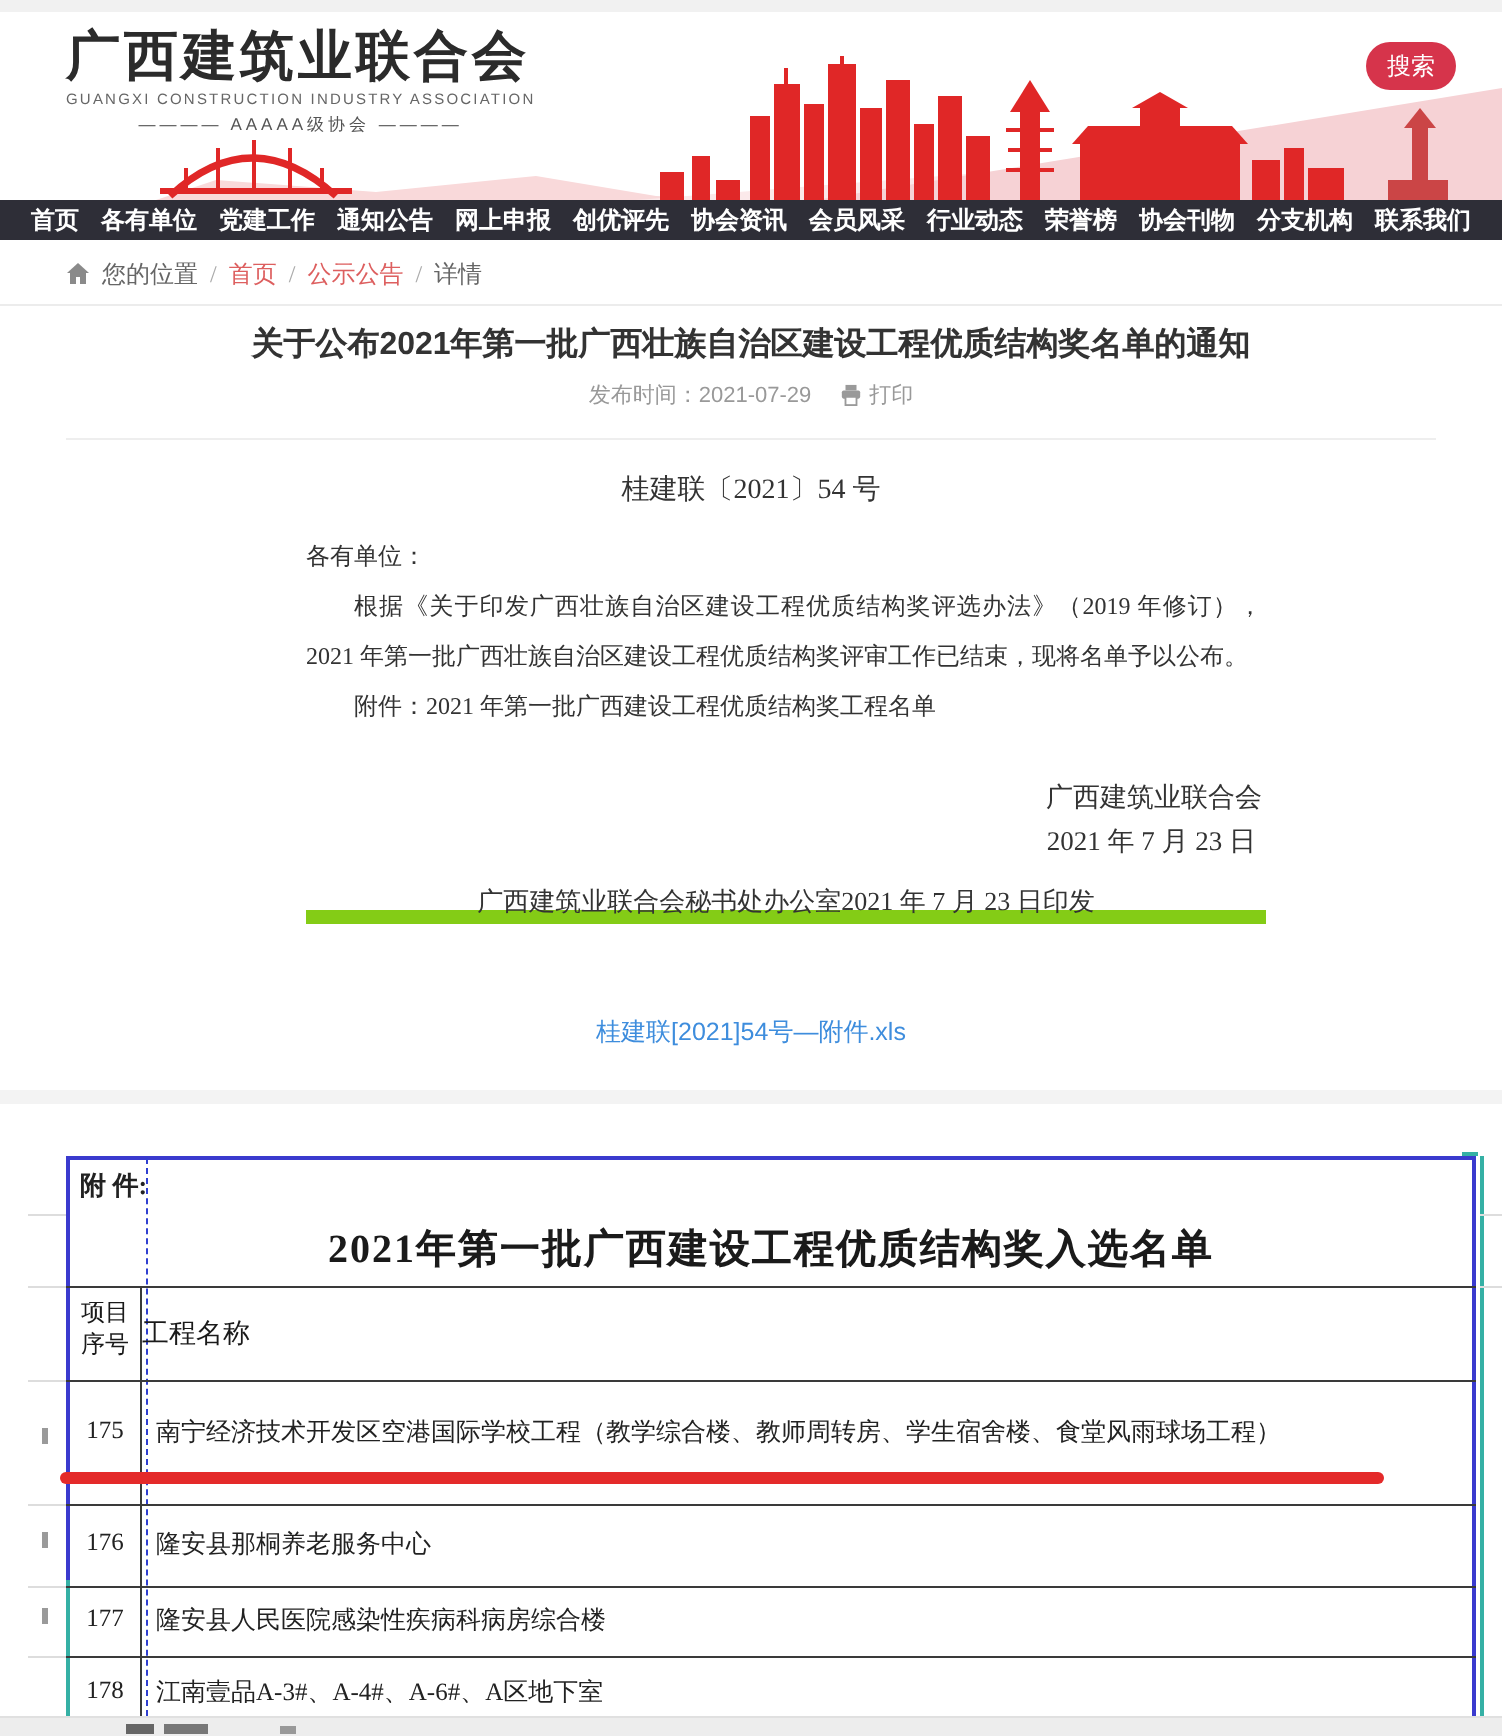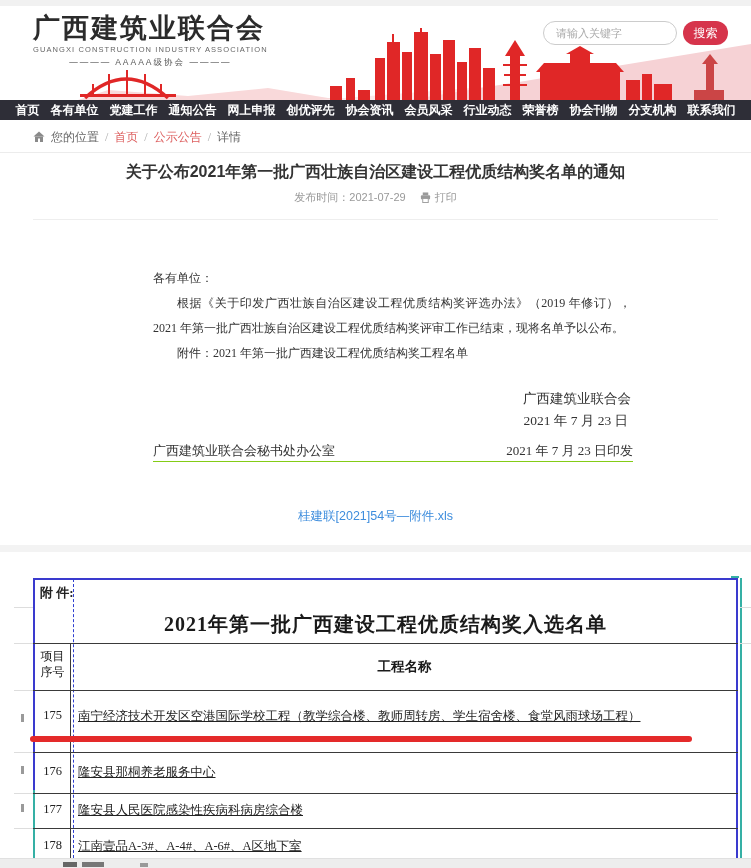--- a/index.html
+++ b/index.html
@@ -56,38 +56,38 @@
 
   .serif { font-family:"Liberation Serif","DejaVu Serif",serif; }
   .doc-number { left:0; top:236px; width:751px; text-align:center; font-size:14px; color:#333; }
   .doc-body { left:153px; top:266px; width:478px; font-size:12px; line-height:25px; color:#333; text-align:justify; }
   .doc-body p.indent { text-indent:2em; }
   .sign-name { left:153px; top:390px; width:478px; text-align:right; font-size:13.5px; }
   .sign-date { left:170px; top:412px; width:478px; text-align:right; font-size:13.5px; padding-right:20px; }
 
   .cc-block { left:153px; top:440px; width:480px; font-size:13px; color:#333; }
   .cc-line1 { height:22px; line-height:22px; border-bottom:1px solid #555; }
-  .cc-line2 { height:22px; line-height:22px; border-bottom:1px solid #84cc16; display:flex; justify-content:space-between; }
+  .cc-line2 { height:22px; line-height:22px; border-bottom:7px solid #84cc16; display:flex; justify-content:center; }
 
   .attachment { left:0; top:508px; width:751px; text-align:center; font-size:12.5px; }
   .attachment a { color:var(--link-blue,#3e8ddd); text-decoration:none; cursor:pointer;margin-top:20px; }
 
   .card-gap { left:0; top:545px; width:751px; height:7px; background:#f3f3f3; }
 
   
   .xl-border { left:33px; top:578px; width:705px; height:290px; border:2px solid var(--table-blue,#3a3ace); }
   .xl-dashed { left:73px; top:579px; width:0; height:279px; border-left:1px dashed var(--dash-blue,#2f3fd0); }
   .xl-corner { left:40px; top:584px; font-size:13px; font-weight:bold; color:#222; }
   .xl-title { left:33px; top:611px; width:705px; text-align:center; font-size:20px; font-weight:bold; color:#1a1a1a; letter-spacing:1px; }
   .hline { left:33px; width:705px; height:1px; background:var(--grid-dark,#3a3a3a); }
   .xl-colline { left:70px; top:643px; width:1px; height:215px; background:var(--grid-dark,#3a3a3a); }
   .xl-h1 { left:34px; top:648px; width:37px; text-align:center; font-size:12px; font-weight:normal; line-height:16px; color:#1a1a1a; }
-  .xl-h2 { left:71px; top:658px; width:667px; text-align:center; font-size:13.5px; font-weight:bold; color:#1a1a1a; }
+  .xl-h2 { left:71px; top:658px; width:667px; text-align:left; font-size:13.5px; font-weight:normal; color:#1a1a1a; }
   .xl-no { width:37px; text-align:center; font-size:12.5px; color:#222; position:absolute; left:34px; }
-  .xl-name { position:absolute; left:78px; width:655px; font-size:12.5px; color:#222; white-space:nowrap; overflow:hidden;text-decoration:underline; }
+  .xl-name { position:absolute; left:78px; width:655px; font-size:12.5px; color:#222; white-space:nowrap; overflow:hidden; }
   .highlight-line { left:30px; top:736px; width:662px; height:6px; background:var(--highlight-red,#e42a2a); border-radius:3px; }
   .teal-right { left:740px; top:578px; width:2px; height:280px; background:var(--teal,#35b0a5); }
   .teal-left { left:33px; top:790px; width:2px; height:70px; background:var(--teal,#35b0a5); }
   .teal-tick { left:731px; top:576px; width:8px; height:2px; background:var(--teal,#35b0a5); }
   .stub { position:absolute; height:1px; background:#ddd; }
   .mark { position:absolute; background:#9a9a9a; }
 
   .bottom-strip { left:0; top:858px; width:751px; height:10px; background:#ededed; border-top:1px solid #e0e0e0; }
 </style>
 </head>
@@ -96,21 +96,20 @@
 <div id="app">
 
   <div class="abs top-strip"></div>
 
   <div class="abs logo">
     <div class="logo-title">广西建筑业联合会</div>
     <div class="logo-sub">GUANGXI CONSTRUCTION INDUSTRY ASSOCIATION</div>
     <div class="logo-grade">———— AAAAA级协会 ————</div>
   </div>
 
-  <input class="abs search-input" type="text" placeholder="请输入关键字" style="">
   <button class="abs search-btn">搜索</button>
 
   <svg class="abs skyline" viewBox="0 0 673 72">
     <polygon points="0,72 30,62 110,68 190,60 250,70 290,72" fill="#f9d9da"></polygon>
     <polygon points="240,72 673,38 673,72" fill="#fbe9ea"></polygon>
     <polygon points="330,72 673,16 673,72" fill="#f6d2d5"></polygon>
     <g fill="var(--skyline-red,#e02727)">
       <path d="M7,70 Q48,32 90,70" fill="none" stroke="var(--skyline-red,#e02727)" stroke-width="3.5"></path>
       <rect x="2" y="66" width="96" height="3"></rect>
       <rect x="14" y="56" width="2" height="11"></rect>
@@ -194,20 +193,21 @@
       <svg width="11" height="11" viewBox="0 0 12 12">
         <rect x="3" y="0.5" width="6" height="3" fill="#9a9a9a"></rect>
         <rect x="1" y="3.5" width="10" height="4.5" rx="1" fill="#9a9a9a"></rect>
         <rect x="3" y="7" width="6" height="4.5" fill="#fff" stroke="#9a9a9a"></rect>
       </svg>
       <span>打印</span>
     </span>
   </div>
   <div class="abs article-divider"></div>
 
+  <div class="abs doc-number serif">桂建联〔2021〕54 号</div>
 
   <div class="abs doc-body serif">
     <p>各有单位：</p>
     <p class="indent">根据《关于印发广西壮族自治区建设工程优质结构奖评选办法》（2019 年修订），2021 年第一批广西壮族自治区建设工程优质结构奖评审工作已结束，现将名单予以公布。</p>
     <p class="indent">附件：2021 年第一批广西建设工程优质结构奖工程名单</p>
   </div>
 
   <div class="abs sign-name serif">广西建筑业联合会</div>
   <div class="abs sign-date serif">2021 年 7 月 23 日</div>
 

